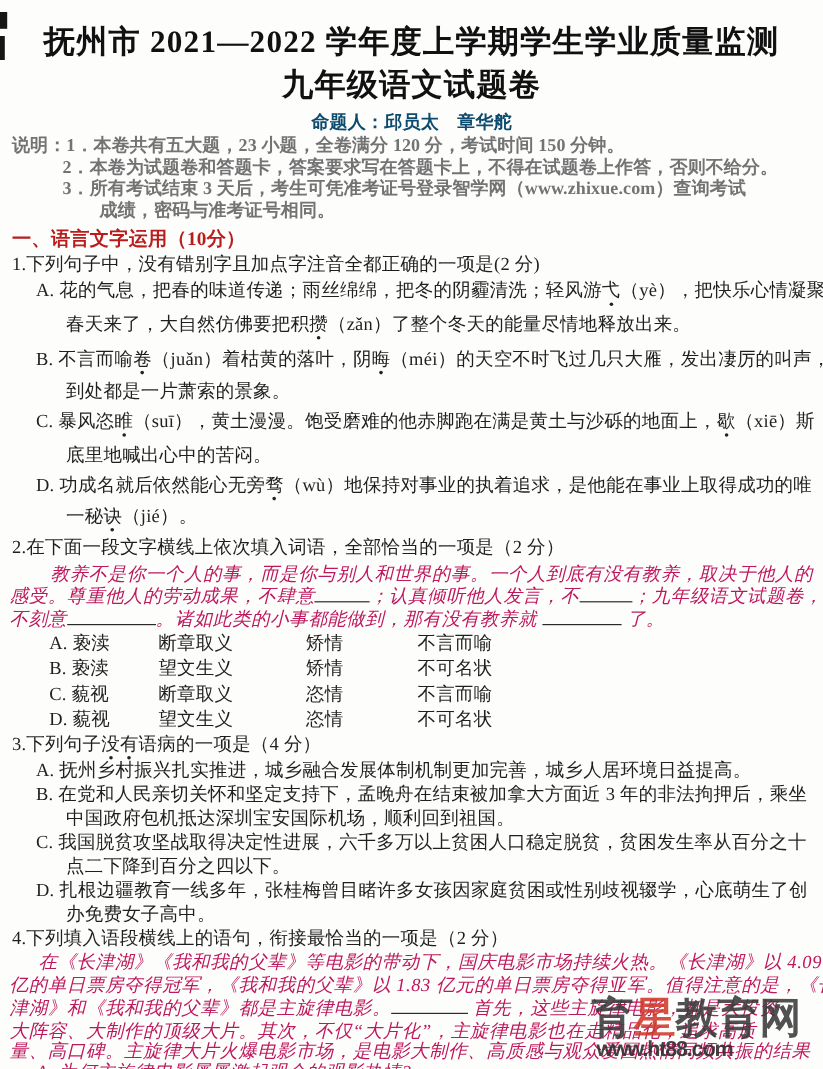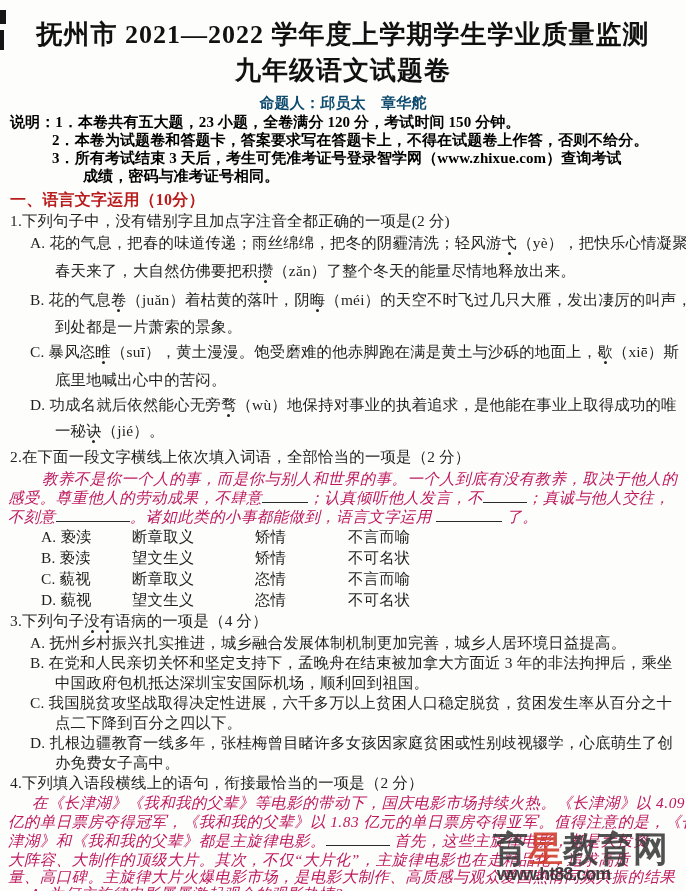--- a/index.html
+++ b/index.html
@@ -3,21 +3,21 @@
 <meta charset="utf-8">
 <style>
   *{box-sizing:border-box;margin:0;padding:0}
   html,body{margin:0;padding:0}
   .page{position:relative;width:686px;height:891px;background:#fdfdfc;overflow:hidden;
         font-family:"Liberation Serif","DejaVu Serif",serif;color:#1f1f1f}
   .ln{position:absolute;white-space:nowrap;font-size:15.4px;line-height:20px;letter-spacing:.2px}
   .center{left:0;width:686px;text-align:center}
   .title{font-size:26px;line-height:30px;font-weight:bold;color:#111;letter-spacing:1px}
   .authors{font-weight:bold;font-size:15px;color:#0c4a6e}
-  .note{font-weight:bold;font-size:15px;color:#000000;letter-spacing:.1px}
+  .note{font-weight:bold;font-size:15px;color:#737373;letter-spacing:.1px}
   .sect{font-weight:bold;font-size:16px;color:#b91c1c}
   .kai{font-style:italic;letter-spacing:.5px;color:#be185d}
   .em{position:relative}
   .em::after{content:"";position:absolute;left:50%;margin-left:-1.5px;bottom:-4px;
              width:3px;height:3px;border-radius:50%;background:#222}
   .bl{display:inline-block;border-bottom:1.4px solid #2a2a2a;height:13px;vertical-align:baseline}
   .w46{width:46px}.w44{width:44px}.w74{width:74px}.w66{width:66px}.w64{width:64px}
   .oc{display:inline-block}
   .cw1{width:91px}.cw2{width:123px}.cw3{width:93px}
   .artifact{position:absolute;background:#161616}
@@ -40,31 +40,31 @@
   <div class="ln note" style="left:10px;top:112px">说明：1．本卷共有五大题，23 小题，全卷满分 120 分，考试时间 150 分钟。</div>
   <div class="ln note" style="left:52px;top:130px">2．本卷为试题卷和答题卡，答案要求写在答题卡上，不得在试题卷上作答，否则不给分。</div>
   <div class="ln note" style="left:52px;top:148px">3．所有考试结束 3 天后，考生可凭准考证号登录智学网（www.zhixue.com）查询考试</div>
   <div class="ln note" style="left:83px;top:166px">成绩，密码与准考证号相同。</div>
 
   <div class="ln sect" style="left:10px;top:190px">一、语言文字运用（10分）</div>
 
   <div class="ln" style="left:10px;top:211px">1.下列句子中，没有错别字且加点字注音全都正确的一项是(2 分)</div>
   <div class="ln" style="left:30px;top:233px"><span>A. 花的气息，把春的味道传递；雨丝绵绵，把冬的阴霾清洗；轻风游</span><span class="em">弋</span><span>（yè），把快乐心情凝聚。</span></div>
   <div class="ln" style="left:55px;top:261px"><span>春天来了，大自然仿佛要把积</span><span class="em">攒</span><span>（zǎn）了整个冬天的能量尽情地释放出来。</span></div>
-  <div class="ln" style="left:30px;top:290px"><span>B. 花的气息</span><span class="em">卷</span><span>（juǎn）着枯黄的落叶，阴</span><span class="em">晦</span><span>（méi）的天空不时飞过几只大雁，发出凄厉的叫声，</span></div>
+  <div class="ln" style="left:30px;top:290px"><span>B. 不言而喻</span><span class="em">卷</span><span>（juǎn）着枯黄的落叶，阴</span><span class="em">晦</span><span>（méi）的天空不时飞过几只大雁，发出凄厉的叫声，</span></div>
   <div class="ln" style="left:55px;top:317px">到处都是一片萧索的景象。</div>
   <div class="ln" style="left:30px;top:342px"><span>C. 暴风恣</span><span class="em">睢</span><span>（suī），黄土漫漫。饱受磨难的他赤脚跑在满是黄土与沙砾的地面上，</span><span class="em">歇</span><span>（xiē）斯</span></div>
   <div class="ln" style="left:55px;top:370px">底里地喊出心中的苦闷。</div>
   <div class="ln" style="left:30px;top:395px"><span>D. 功成名就后依然能心无旁</span><span class="em">骛</span><span>（wù）地保持对事业的执着追求，是他能在事业上取得成功的唯</span></div>
   <div class="ln" style="left:55px;top:421px"><span>一秘</span><span class="em">诀</span><span>（jié）。</span></div>
 
   <div class="ln" style="left:10px;top:447px">2.在下面一段文字横线上依次填入词语，全部恰当的一项是（2 分）</div>
   <div class="ln kai" style="left:42px;top:469px">教养不是你一个人的事，而是你与别人和世界的事。一个人到底有没有教养，取决于他人的</div>
-  <div class="ln kai" style="left:8px;top:488px"><span>感受。尊重他人的劳动成果，不肆意</span><span class="bl w46"></span><span>；认真倾听他人发言，不</span><span class="bl w44"></span><span>；真诚与他人交往，</span></div>
-  <div class="ln kai" style="left:8px;top:507px"><span>不刻意</span><span class="bl w74"></span><span>。诸如此类的小事都能做到，语言文字运用</span>&nbsp;<span class="bl w66"></span>&nbsp;<span>了。</span></div>
+  <div class="ln kai" style="left:8px;top:488px"><span>感受。尊重他人的劳动成果，不肆意</span><span class="bl w46"></span><span>；认真倾听他人发言，不</span><span class="bl w44"></span><span>；九年级语文试题卷，</span></div>
+  <div class="ln kai" style="left:8px;top:507px"><span>不刻意</span><span class="bl w74"></span><span>。诸如此类的小事都能做到，那有没有教养就</span>&nbsp;<span class="bl w66"></span>&nbsp;<span>了。</span></div>
   <div class="ln" style="left:41px;top:527px"><span class="oc cw1">A. 亵渎</span><span class="oc cw2">断章取义</span><span class="oc cw3">矫情</span><span class="oc">不言而喻</span></div>
   <div class="ln" style="left:41px;top:548px"><span class="oc cw1">B. 亵渎</span><span class="oc cw2">望文生义</span><span class="oc cw3">矫情</span><span class="oc">不可名状</span></div>
   <div class="ln" style="left:41px;top:569px"><span class="oc cw1">C. 藐视</span><span class="oc cw2">断章取义</span><span class="oc cw3">恣情</span><span class="oc">不言而喻</span></div>
   <div class="ln" style="left:41px;top:590px"><span class="oc cw1">D. 藐视</span><span class="oc cw2">望文生义</span><span class="oc cw3">恣情</span><span class="oc">不可名状</span></div>
 
   <div class="ln" style="left:10px;top:611px"><span>3.下列句子</span><span class="em">没</span><span class="em">有</span><span>语病的一项是（4 分）</span></div>
   <div class="ln" style="left:30px;top:633px">A. 抚州乡村振兴扎实推进，城乡融合发展体制机制更加完善，城乡人居环境日益提高。</div>
   <div class="ln" style="left:30px;top:653px">B. 在党和人民亲切关怀和坚定支持下，孟晚舟在结束被加拿大方面近 3 年的非法拘押后，乘坐</div>
   <div class="ln" style="left:55px;top:673px">中国政府包机抵达深圳宝安国际机场，顺利回到祖国。</div>
   <div class="ln" style="left:30px;top:693px">C. 我国脱贫攻坚战取得决定性进展，六千多万以上贫困人口稳定脱贫，贫困发生率从百分之十</div>

